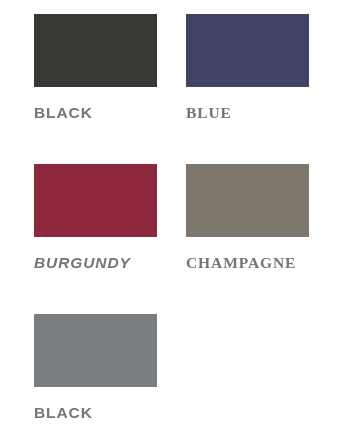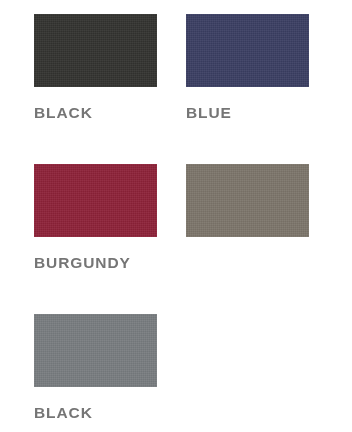--- a/index.html
+++ b/index.html
@@ -28,20 +28,21 @@
     align-content: start;
   }
 
   .swatch-cell {
     position: relative;
     padding-left: 34px;
     box-sizing: border-box;
   }
   .swatch-cell.col2 {
     padding-left: 28px;
+    font-family: Liberation Serif, serif;
   }
 
   .swatch-chip {
     width: 123px;
     height: 73px;
     display: block;
     border: 0;
     position: relative;
     overflow: hidden;
     background-repeat: repeat;
@@ -80,25 +81,26 @@
     <span class="swatch-label" style="color: rgb(117, 117, 117);">BLACK</span>
   </div>
 
   <div class="swatch-cell col2">
     <span class="swatch-chip" style="background-color: rgb(59, 63, 99);"></span>
     <span class="swatch-label" style="color: rgb(117, 117, 117);">BLUE</span>
   </div>
 
   <div class="swatch-cell">
     <span class="swatch-chip" style="background-color: rgb(142, 34, 57);"></span>
-    <span class="swatch-label" style="color: rgb(117, 117, 117);">BURGUNDY</span>
+    <span class="swatch-label" style="color: rgb(117, 117, 117); font-style: italic;">BURGUNDY</span>
   </div>
 
   <div class="swatch-cell col2">
     <span class="swatch-chip" style="background-color: rgb(125, 118, 107);"></span>
+    <span class="swatch-label" style="color: rgb(117, 117, 117);">CHAMPAGNE</span>
   </div>
 
   <div class="swatch-cell">
     <span class="swatch-chip" style="background-color: rgb(121, 125, 128);"></span>
     <span class="swatch-label" style="color: rgb(117, 117, 117);">BLACK</span>
   </div>
 
 </div>
 
 </body></html>

